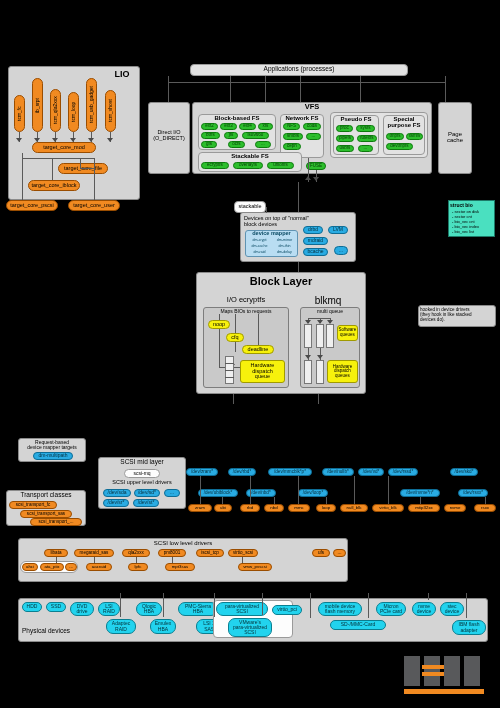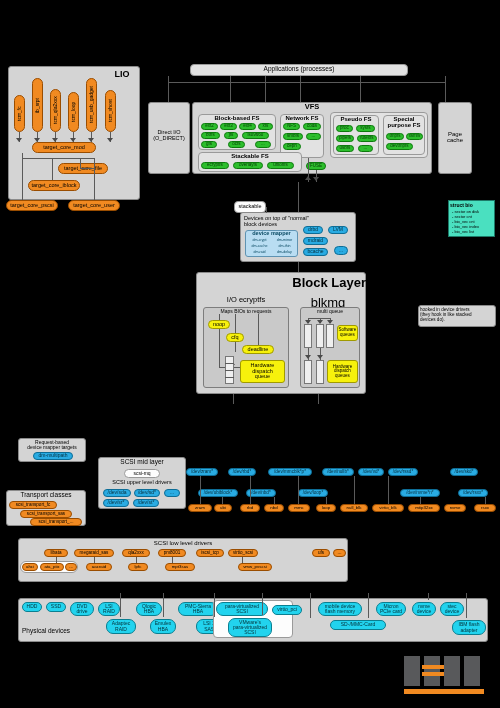--- a/index.html
+++ b/index.html
@@ -177,21 +177,21 @@
 
 <div class="abs note" style="left:448px;top:200px;width:47px;height:37px;"></div>
 <div class="lbl" style="left:450px;top:203px;width:44px;font-size:5px;font-weight:bold;text-align:left;">struct bio</div>
 <div class="lbl" style="left:452px;top:210px;width:44px;font-size:4px;text-align:left;">- sector on disk</div>
 <div class="lbl" style="left:452px;top:215px;width:44px;font-size:4px;text-align:left;">- sector cnt</div>
 <div class="lbl" style="left:452px;top:220px;width:44px;font-size:4px;text-align:left;">- bio_vec cnt</div>
 <div class="lbl" style="left:452px;top:225px;width:44px;font-size:4px;text-align:left;">- bio_vec index</div>
 <div class="lbl" style="left:452px;top:230px;width:44px;font-size:4px;text-align:left;">- bio_vec list</div>
 
 <div class="abs grey shadow" style="left:196px;top:272px;width:170px;height:122px;"></div>
-<div class="lbl title" style="left:196px;top:276px;width:170px;font-size:13px;text-align:right;">Block Layer</div>
+<div class="lbl title" style="left:196px;top:276px;width:170px;font-size:11px;">Block Layer</div>
 
 <div class="lbl" style="left:203px;top:296px;width:86px;font-size:7.5px;">I/O ecryptfs</div>
 <div class="abs grey2" style="left:203px;top:307px;width:86px;height:81px;"></div>
 <div class="lbl" style="left:203px;top:309px;width:86px;font-size:5px;">Maps BIOs to requests</div>
 
 <div class="abs pill yellow" style="left:208px;top:320px;width:22px;height:9px;font-size:5.5px;border-radius:5px;">noop</div>
 <div class="abs pill yellow" style="left:226px;top:333px;width:18px;height:9px;font-size:5.5px;border-radius:5px;">cfq</div>
 <div class="abs pill yellow" style="left:242px;top:345px;width:32px;height:9px;font-size:5.5px;border-radius:5px;">deadline</div>
 
 <div class="ln lnv" style="left:219px;top:314px;height:6px;"></div>
@@ -204,21 +204,21 @@
 
 <div class="abs" style="left:225px;top:356px;width:9px;height:28px;background:#efefef;border:1px solid #777;"></div>
 <div class="ln lnh" style="left:225px;top:363px;width:9px;"></div>
 <div class="ln lnh" style="left:225px;top:370px;width:9px;"></div>
 <div class="ln lnh" style="left:225px;top:377px;width:9px;"></div>
 
 <div class="abs pill yellow" style="left:240px;top:360px;width:45px;height:23px;font-size:5.5px;white-space:pre-line;">Hardware
 dispatch
 queue</div>
 
-<div class="lbl" style="left:296px;top:296px;width:64px;font-size:13px;">blkmq</div>
+<div class="lbl" style="left:296px;top:296px;width:64px;font-size:10px;">blkmq</div>
 <div class="abs grey2" style="left:300px;top:307px;width:60px;height:81px;"></div>
 <div class="lbl" style="left:300px;top:309px;width:60px;font-size:5px;">multi queue</div>
 
 <div class="ln lnh" style="left:308px;top:318px;width:22px;"></div>
 <div class="ln lnv" style="left:308px;top:318px;height:5px;"></div>
 <div class="ln lnv" style="left:320px;top:318px;height:5px;"></div>
 <div class="ln lnv" style="left:330px;top:318px;height:5px;"></div>
 <div class="arrow" style="left:305px;top:320px;"></div>
 <div class="arrow" style="left:317px;top:320px;"></div>
 <div class="arrow" style="left:327px;top:320px;"></div>

